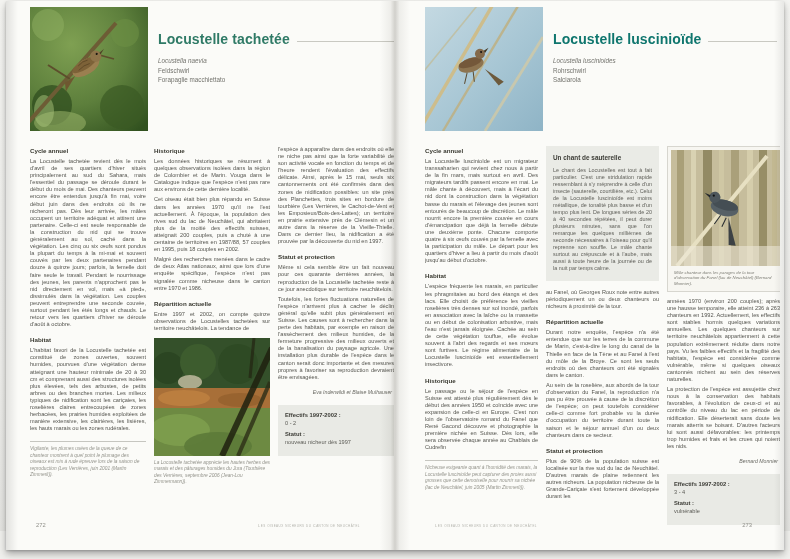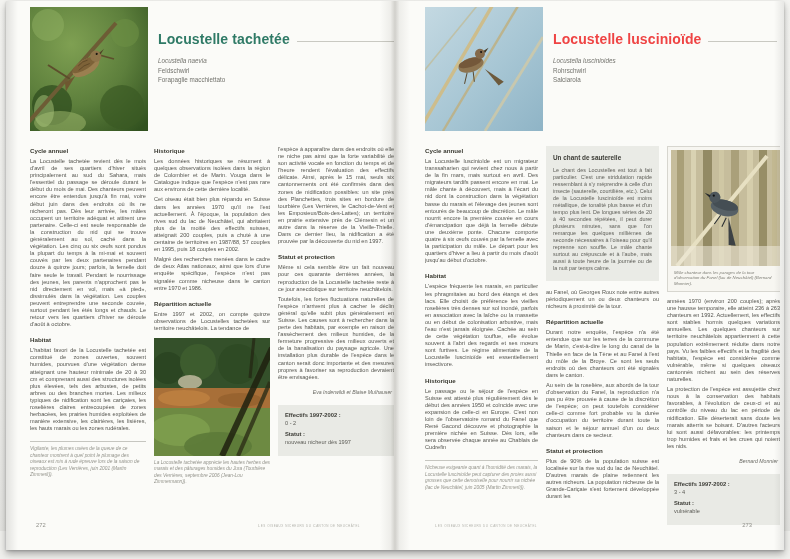--- a/index.html
+++ b/index.html
@@ -201,21 +201,21 @@
             <circle cx="58" cy="50" r="5" fill="#83694a"></circle>
             <path d="M62.5 48.5 L68 47 L63 51 Z" fill="#42331e"></path>
             <circle cx="59.6" cy="48.8" r="1" fill="#161210"></circle>
             <path d="M40 64 L34 74 M46 65 L44 75" stroke="#5a4a30" stroke-width="1" fill="none"></path>
           </g>
         </svg>
       </div>
 
       <div class="title-block">
         <div class="title-row">
-          <span class="sp-title" style="color:#ef4444">Locustelle luscinioïde</span>
+          <span class="sp-title" style="color:#0f766e">Locustelle luscinioïde</span>
           <span class="title-rule"></span>
         </div>
         <div class="names">
           <div class="sci">Locustella luscinioides</div>
           <div>Rohrschwirl</div>
           <div>Salciarola</div>
         </div>
       </div>
 
       <div class="cols">

